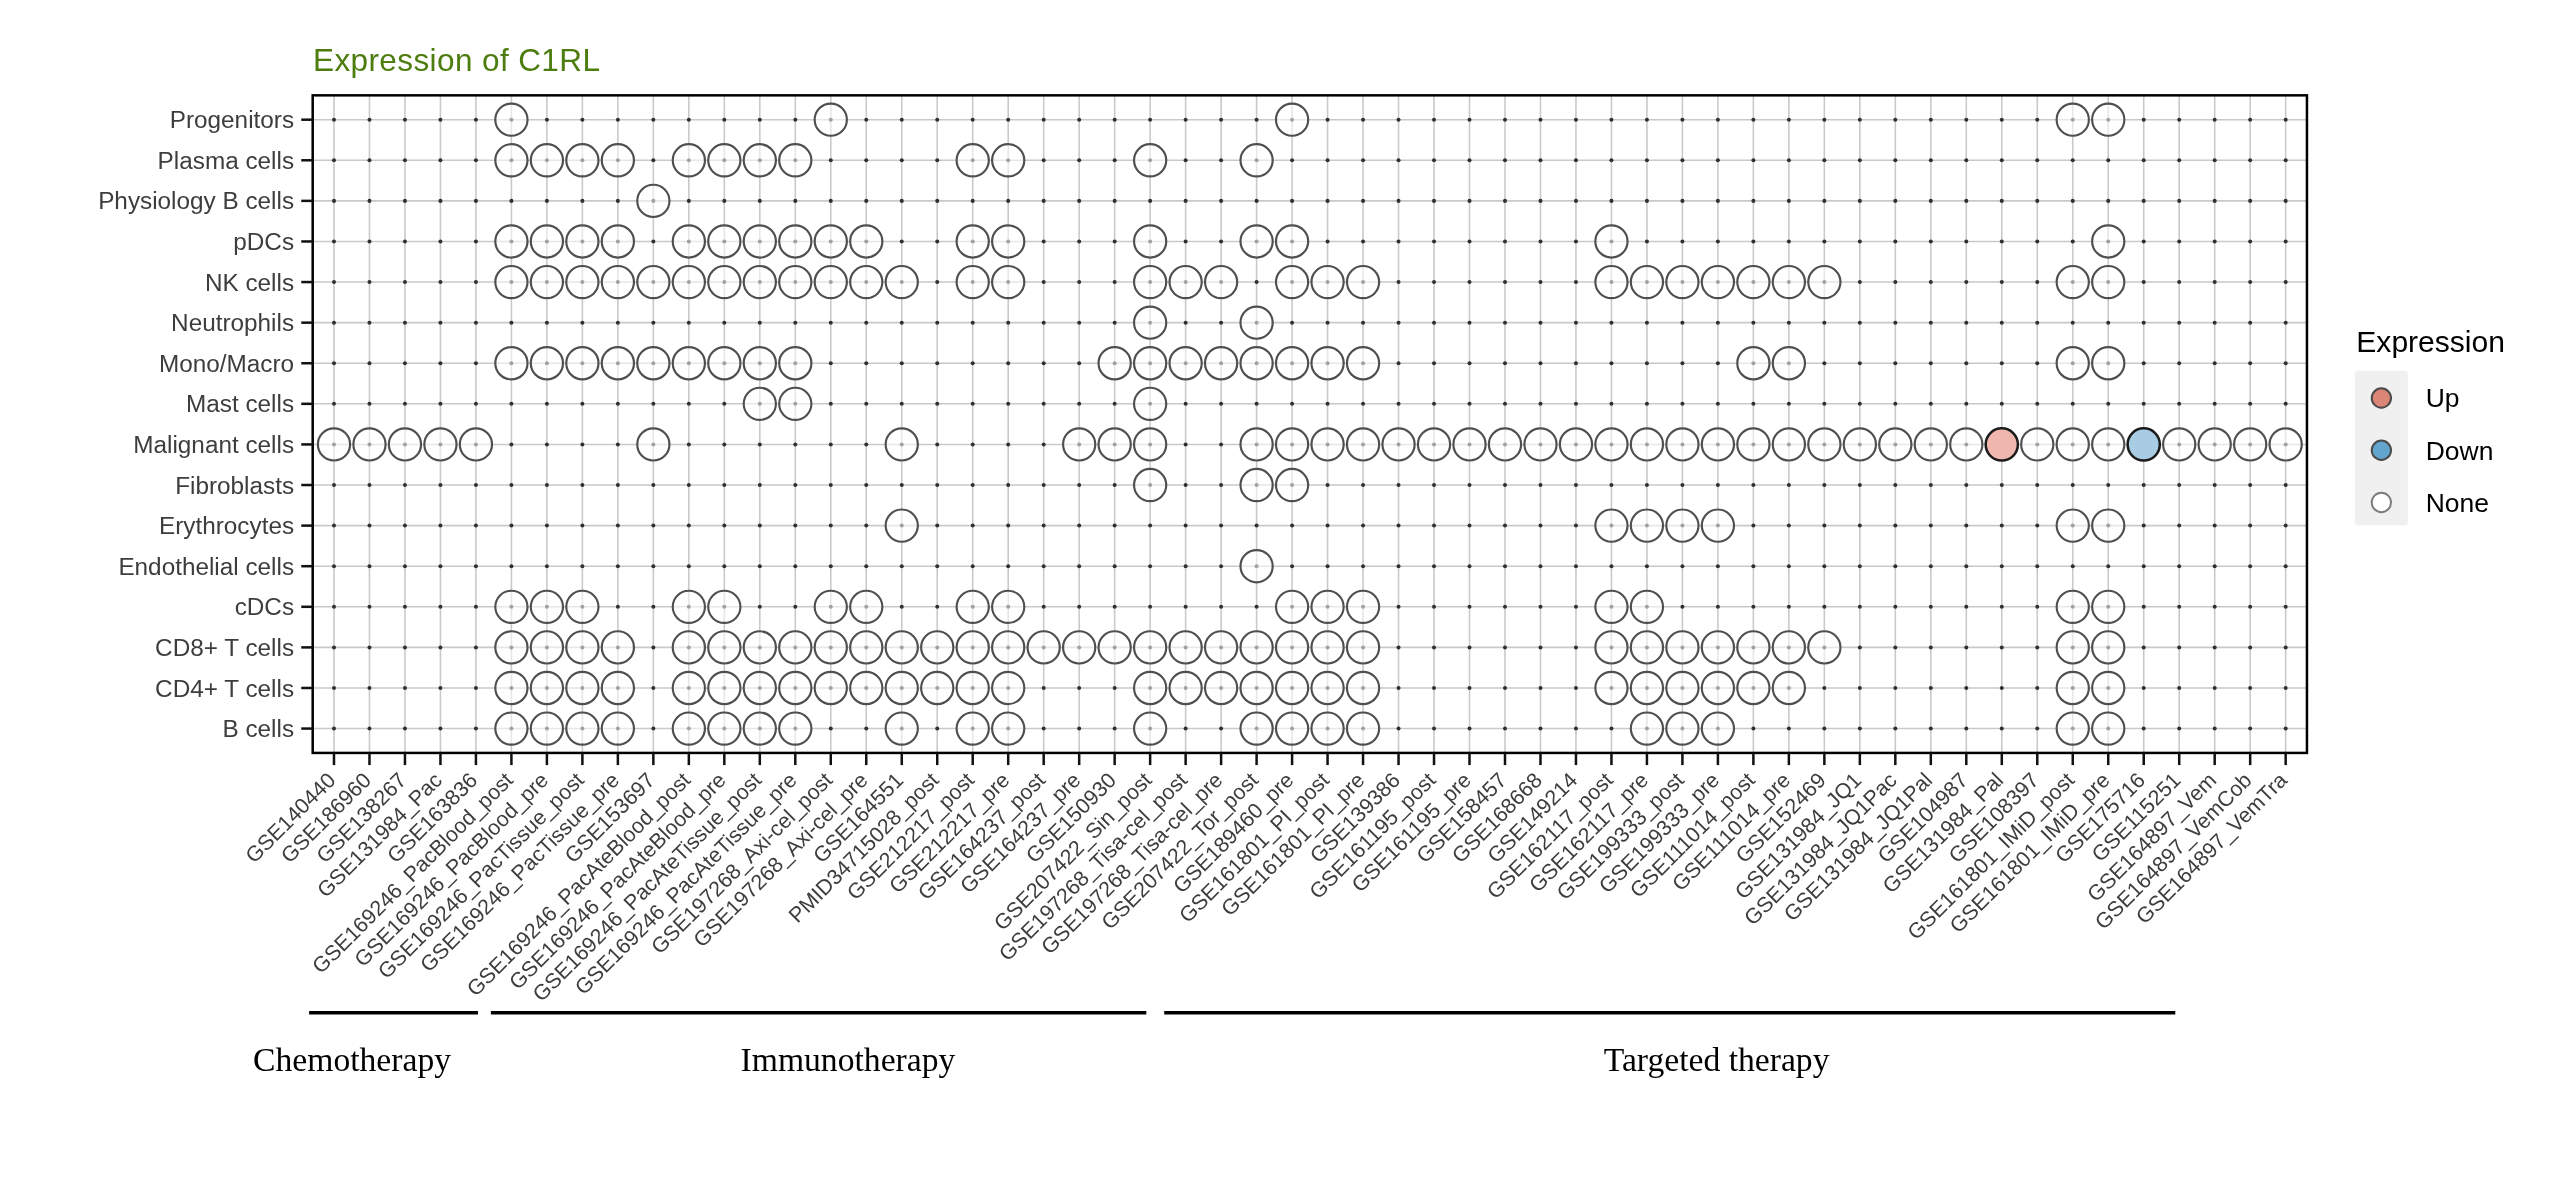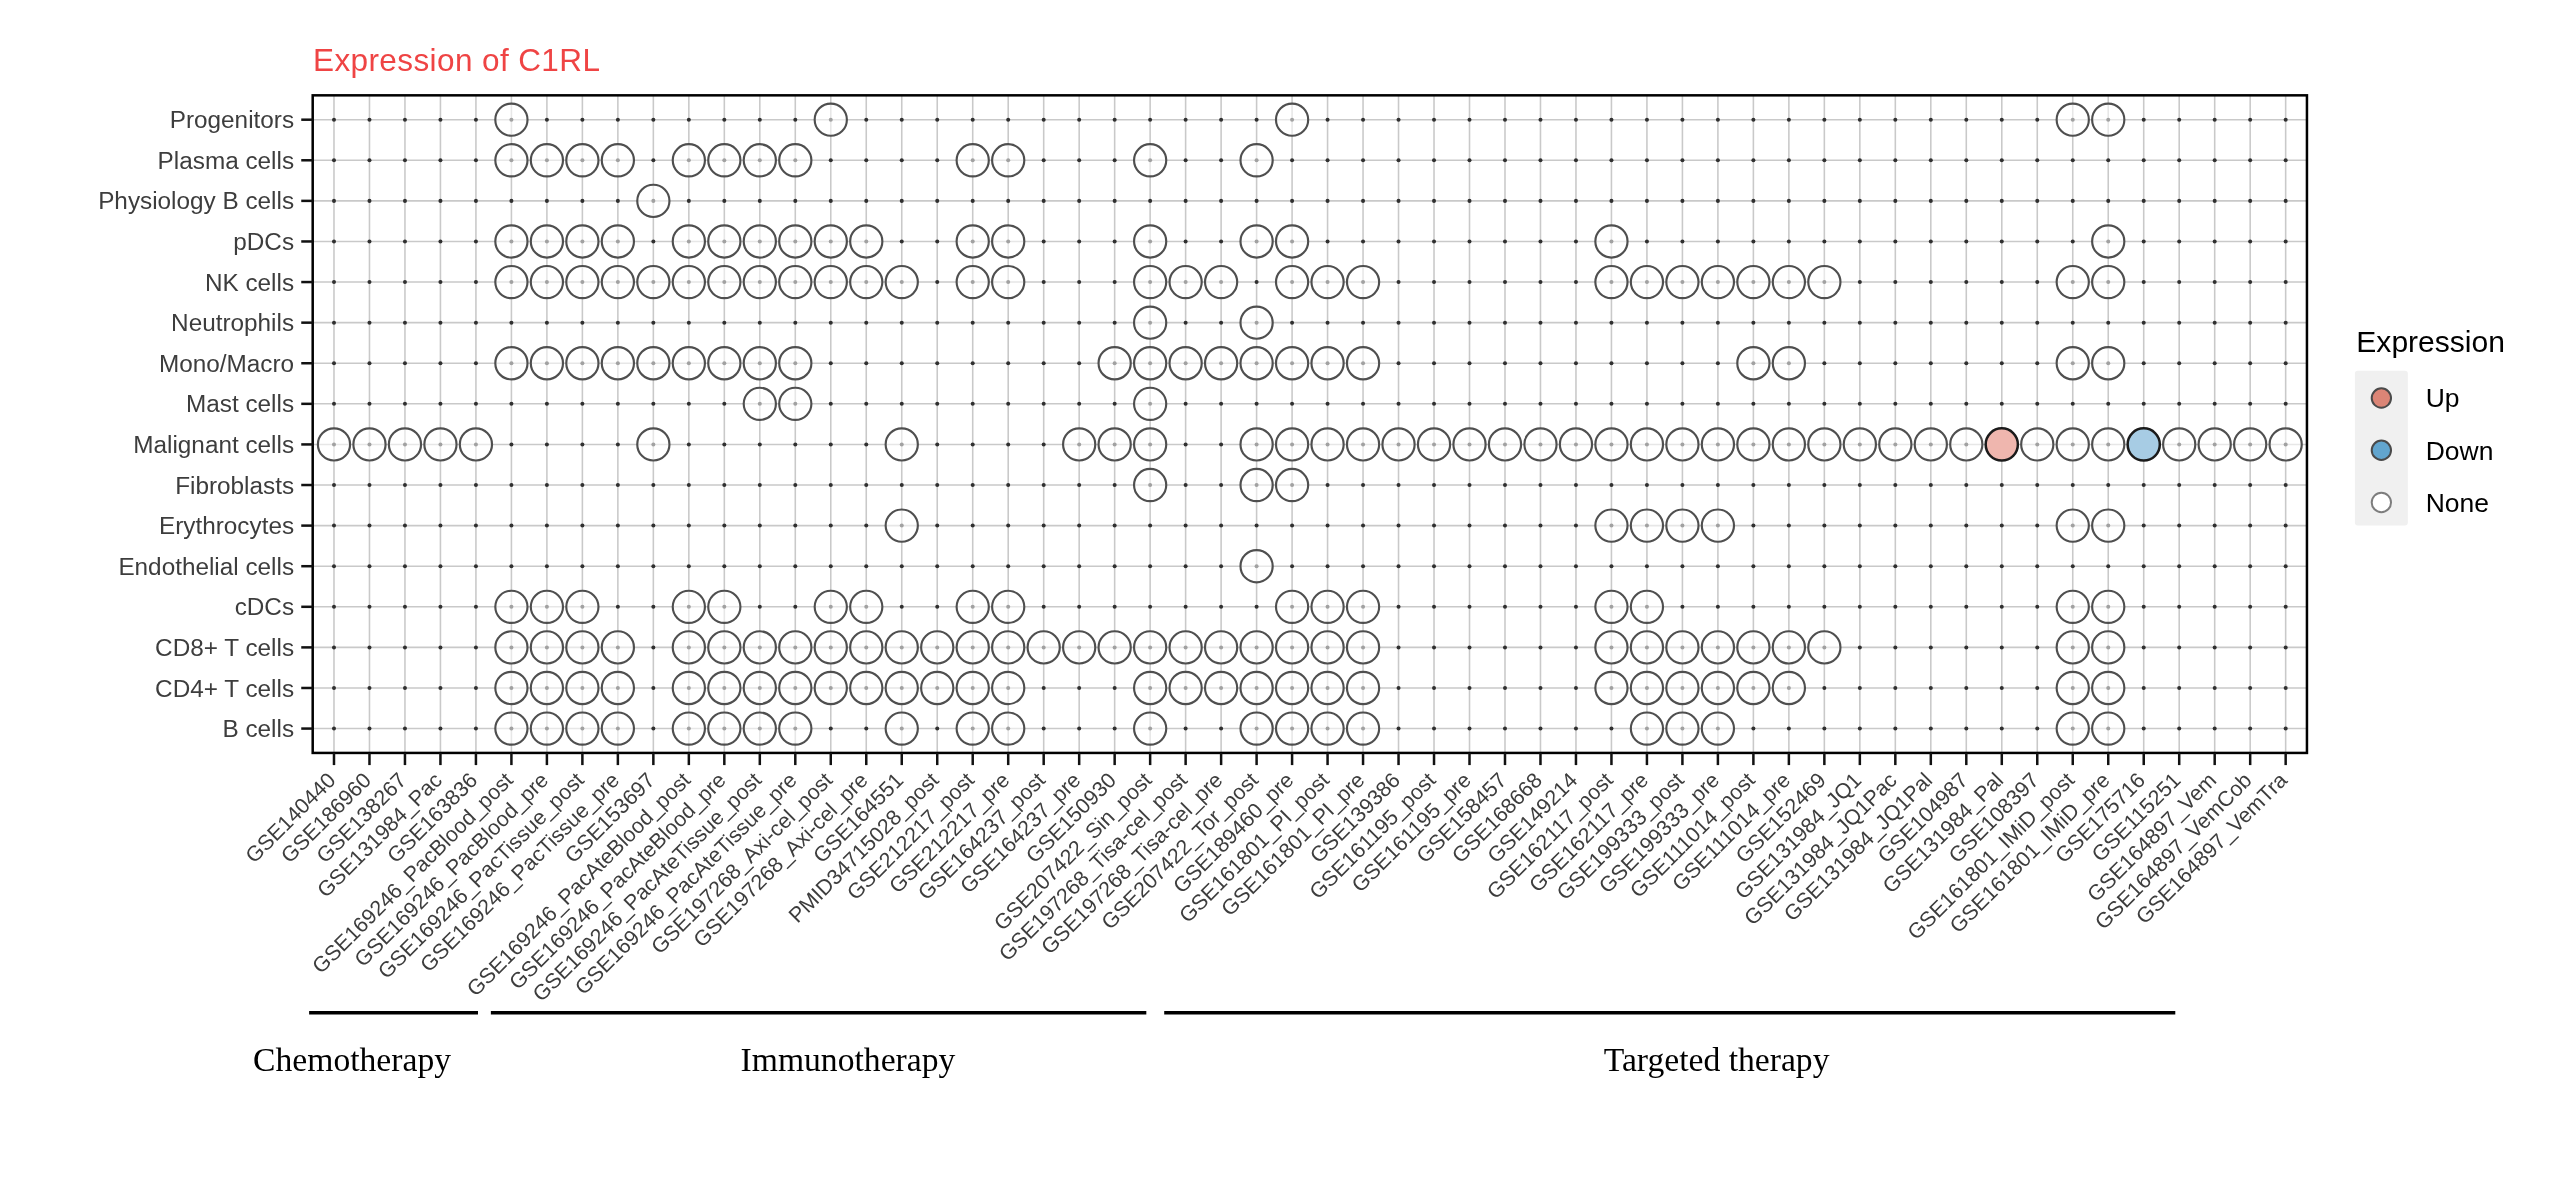--- a/index.html
+++ b/index.html
@@ -1,18 +1,18 @@
 <!DOCTYPE html>
 <html style="font-size:11.4px"><head>
 <meta charset="utf-8">
 <style>
   html,body{margin:0;padding:0;background:#ffffff;}
   #stage{position:relative;width:2576px;height:1181px;background:#ffffff;overflow:hidden;
          font-family:"Liberation Sans",sans-serif;}
-  #chart-title{position:absolute;left:313px;top:42px;font-size:31.5px;color:#ef4444;
+  #chart-title{position:absolute;left:313px;top:42px;font-size:31.5px;color:#4d7c0f;
          font-family:"Liberation Sans",sans-serif;letter-spacing:0.4px;}
   svg{position:absolute;left:0;top:0;}
   text{user-select:none;}
 </style>
 </head>
 <body>
 
 <div id="stage">
   <div id="chart-title">Expression of C1RL</div>
   <svg id="plot" width="2576" height="1181" viewBox="0 0 3600 1650">

